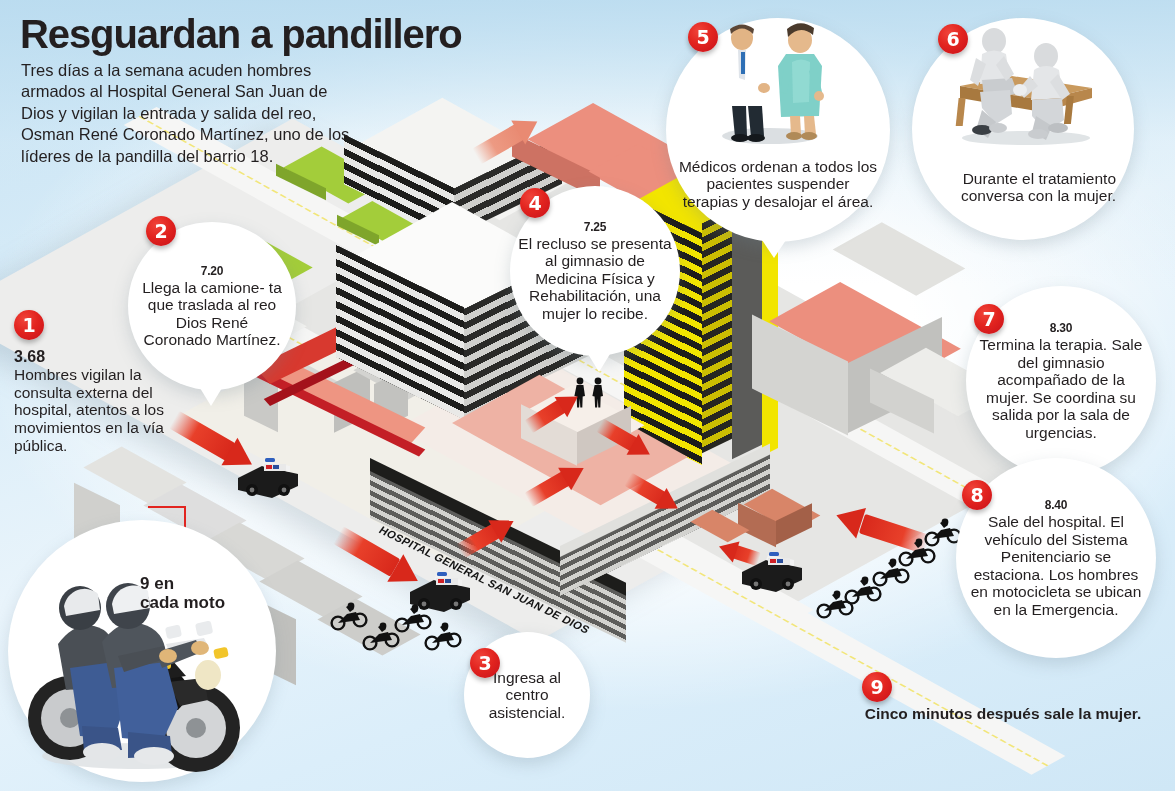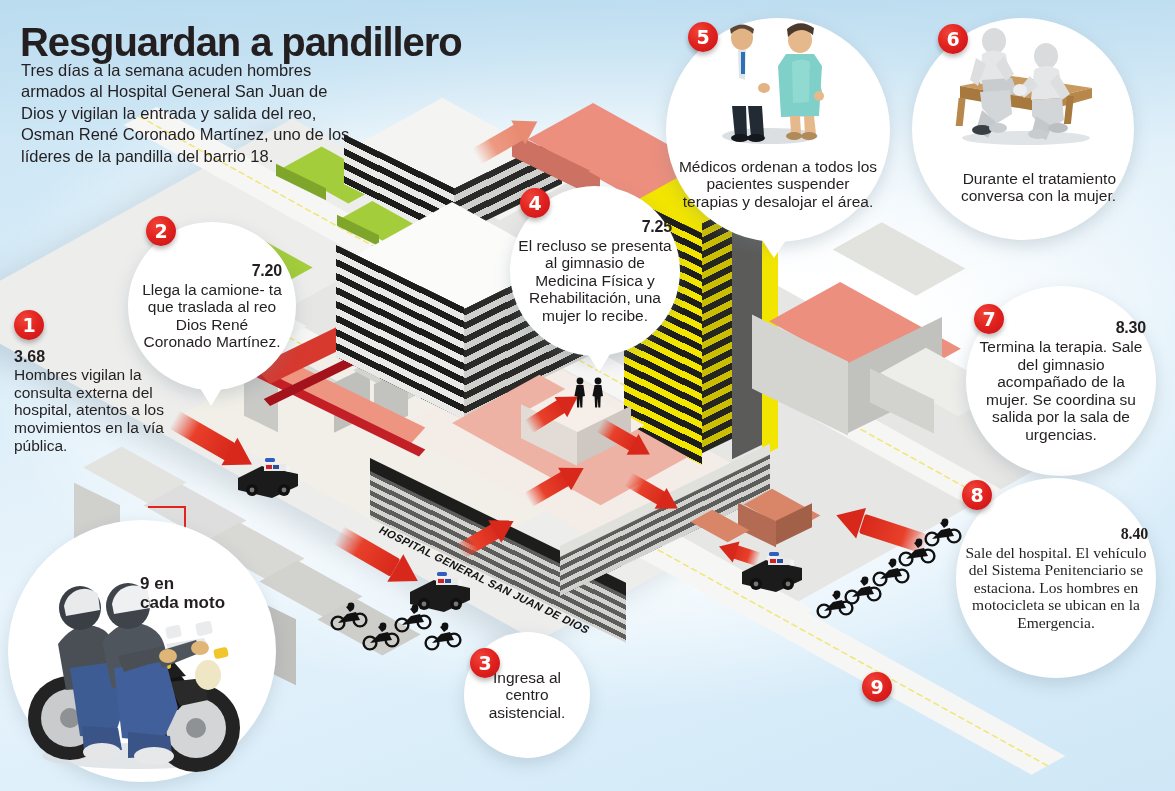--- a/index.html
+++ b/index.html
@@ -98,21 +98,21 @@
 
   
   .bubble{
     position:absolute;border-radius:50%;
     background:#fff;
     box-shadow:0 6px 16px rgba(110,130,145,.25);
     display:flex;align-items:center;justify-content:center;
     text-align:center;
   }
   .bubble .inner{padding:0 14px;width:100%;}
-  .bubble .time{font-weight:bold;font-size:16px;display:block;margin-bottom:1px;letter-spacing:-.2px;text-align:right;}
+  .bubble .time{font-weight:bold;font-size:12px;display:block;margin-bottom:1px;letter-spacing:-.2px;}
   .bubble .txt{font-size:15.5px;line-height:1.13;display:block;}
   .bubble .tail{
     position:absolute;width:0;height:0;border-style:solid;border-color:transparent;
   }
 
   .num{
     position:absolute;width:30px;height:30px;border-radius:50%;
     background:radial-gradient(circle at 36% 30%,#f0443a 0%,#e2241f 45%,#c8101a 100%);
     color:#fff;font-weight:bold;font-size:19px;
     display:flex;align-items:center;justify-content:center;
@@ -121,21 +121,21 @@
     font-family:"DejaVu Sans", sans-serif;
   }
 
   
   .plain{position:absolute;}
   .plain .time{font-weight:bold;font-size:16px;display:block;}
   .plain .txt{font-size:15.5px;line-height:1.14;display:block;}
 
   
   #title{
-    position:absolute;left:20px;top:20px;
+    position:absolute;left:20px;top:12px;
     font-size:40px;font-weight:bold;letter-spacing:-1.1px;
     color:#231f20;
     font-family:"Liberation Sans", sans-serif;
   }
   #intro{
     position:absolute;left:21px;top:60px;width:340px;
     font-size:16.5px;line-height:1.30;color:#231f20;
   }
 
   
@@ -659,25 +659,26 @@
   <div class="num" style="left:938px;top:24px;">6</div>
 
   <div class="bubble" style="left:966px;top:286px;width:190px;height:190px;">
     <div class="inner" style="padding:0 10px;">
       <span class="time">8.30</span>
       <span class="txt">Termina la terapia. Sale del gimnasio acompañado de la mujer. Se coordina su salida por la sala de urgencias.</span>
     </div>
   </div>
   <div class="num" style="left:974px;top:304px;">7</div>
 
-  <div class="bubble" style="left:956px;top:478px;width:200px;height:200px;font-family:Liberation Serif, serif;">
+  <div class="bubble" style="left:956px;top:458px;width:200px;height:200px;">
     <div class="inner" style="padding:0 8px;">
       <span class="time">8.40</span>
       <span class="txt">Sale del hospital. El vehículo del Sistema Penitenciario se estaciona. Los hombres en motocicleta se ubican en la Emergencia.</span>
     </div>
   </div>
   <div class="num" style="left:962px;top:480px;">8</div>
 
   <div class="num" style="left:862px;top:672px;">9</div>
   <div id="note9">
+    <b>Cinco minutos después sale la mujer.</b>
   </div>
 
 </div>
 
 </body></html>

